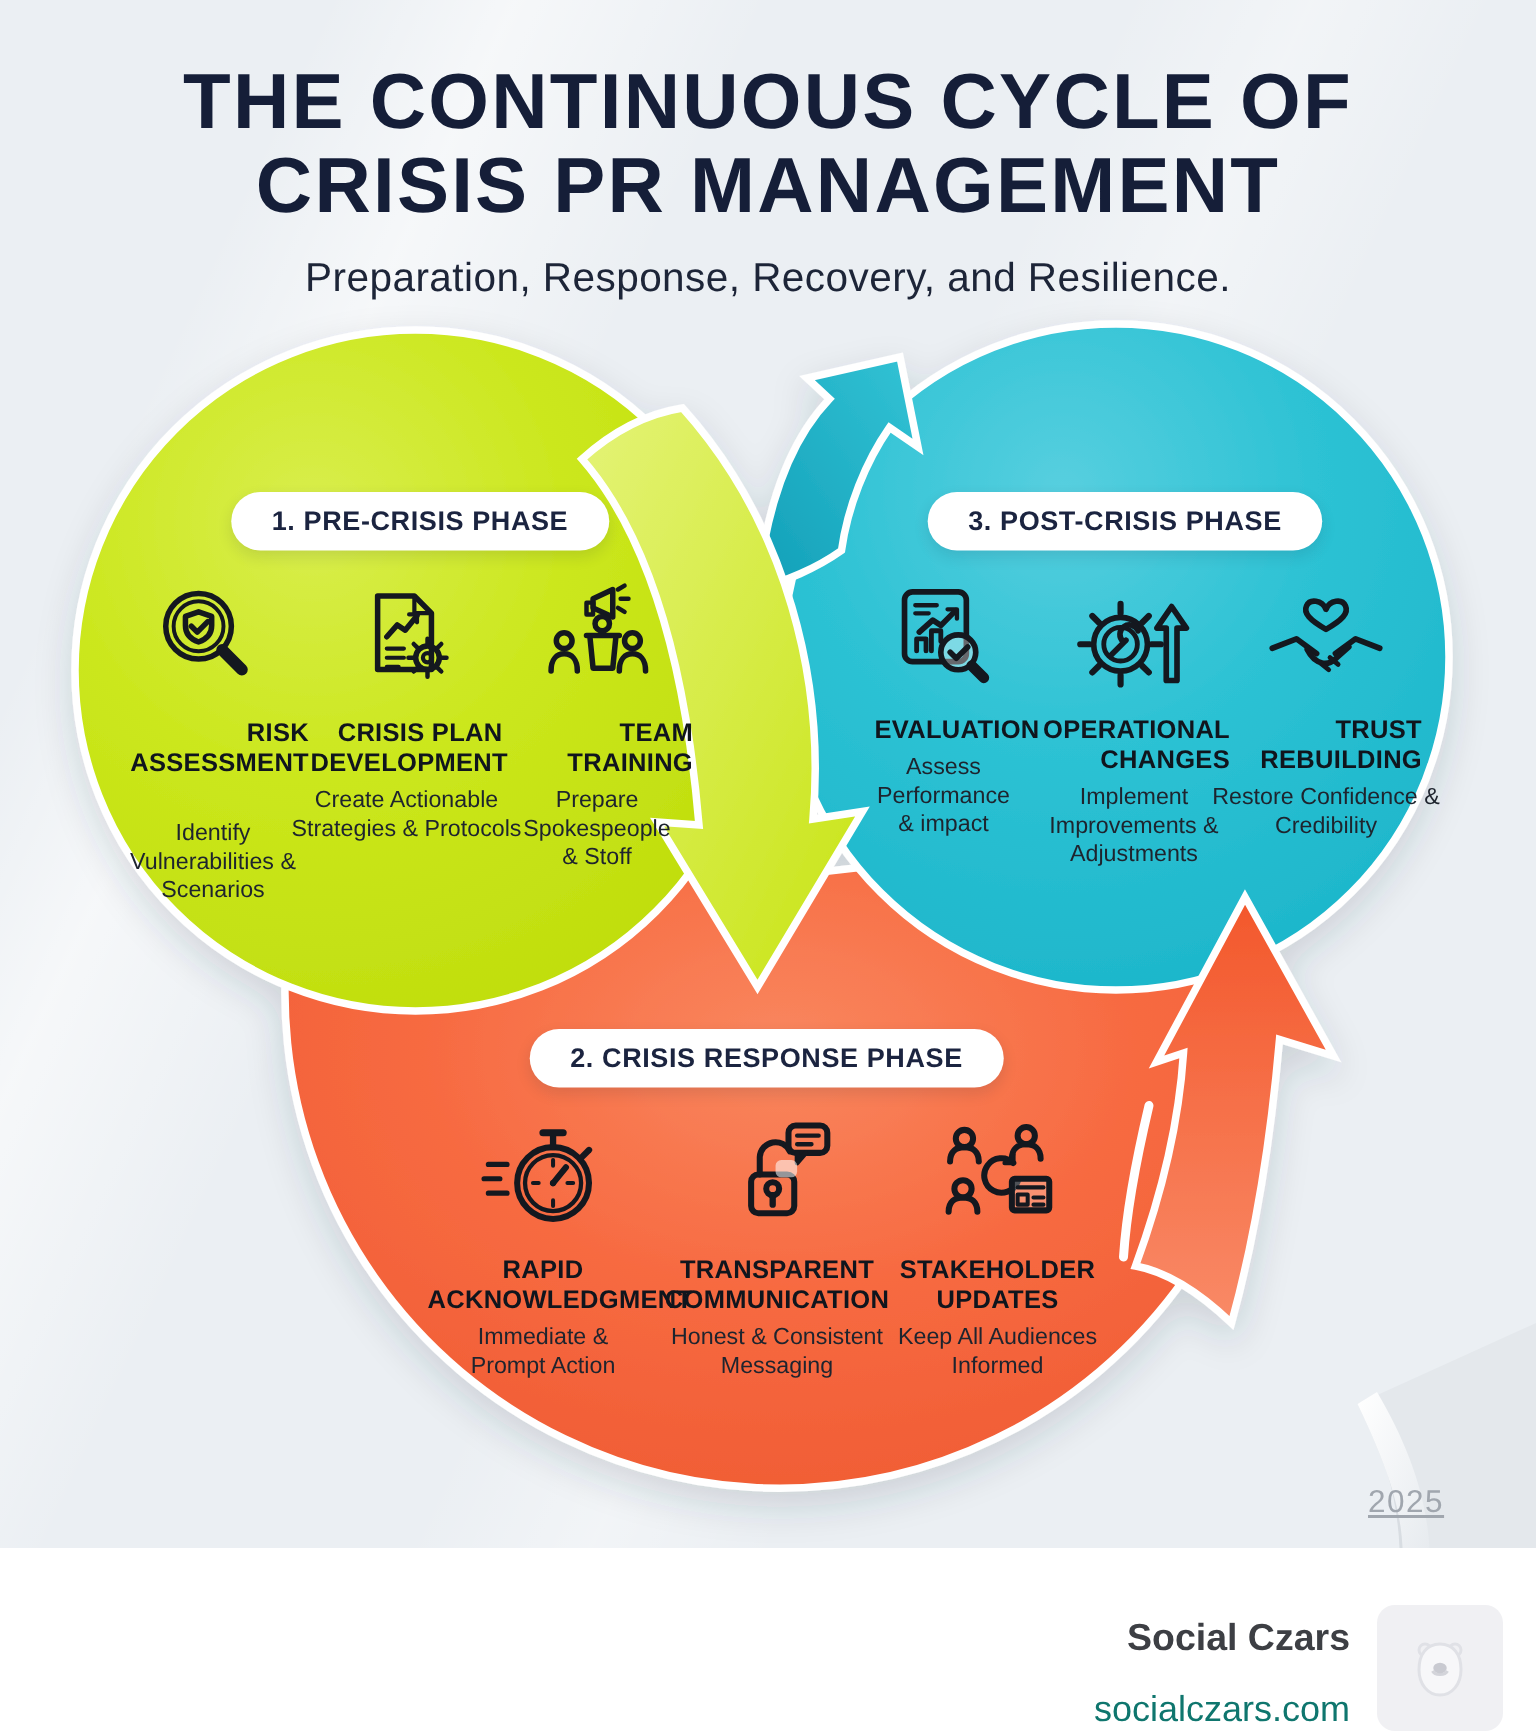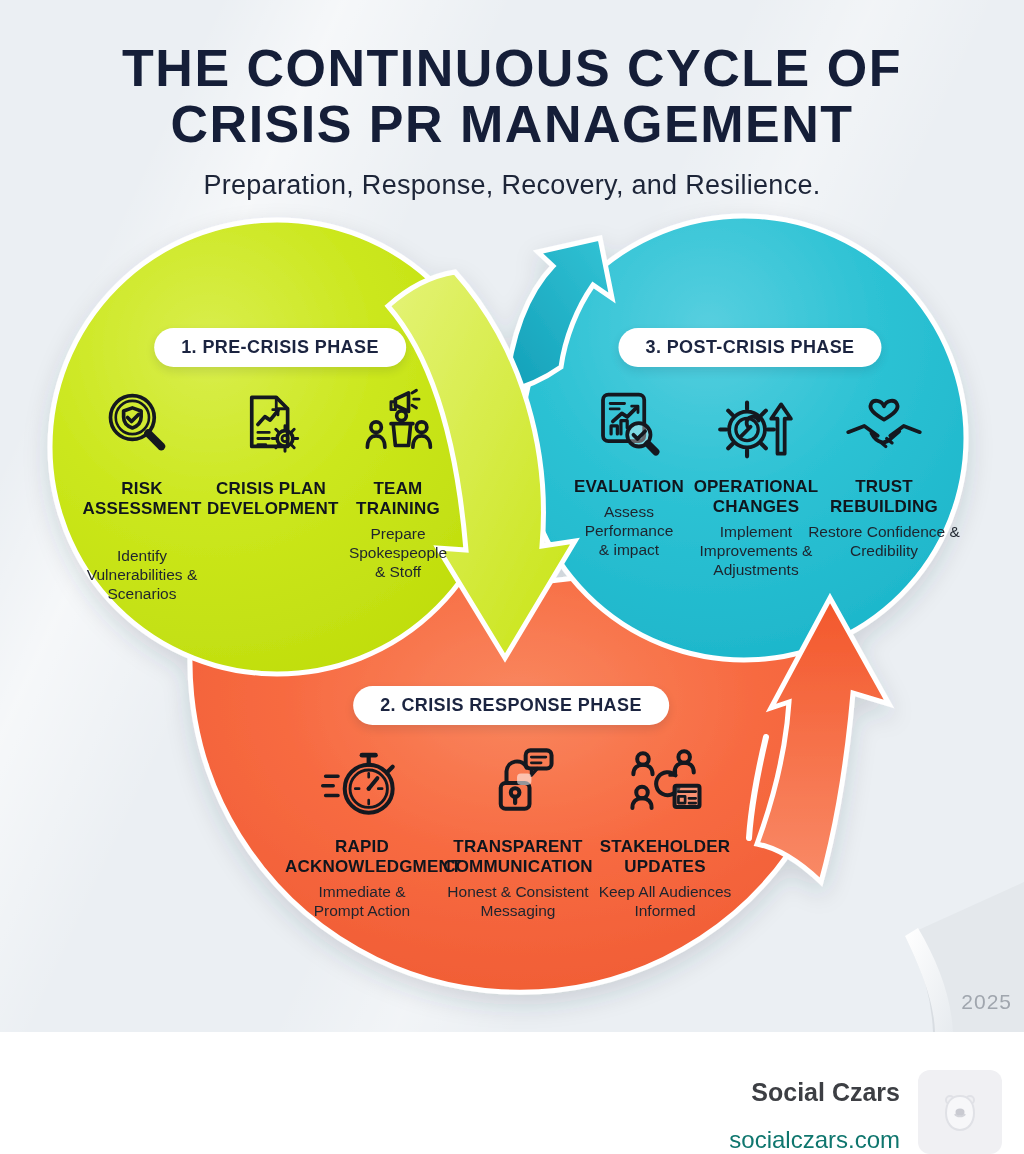--- a/index.html
+++ b/index.html
@@ -17,26 +17,26 @@
   .subtitle{margin-top:18px;font-size:27px;font-weight:500;color:#1d2538;letter-spacing:.3px;}
   .pill{
     position:absolute;transform:translateX(-50%);
     background:#ffffff;border-radius:999px;padding:9px 27px;white-space:nowrap;
     font-size:18px;font-weight:800;letter-spacing:.4px;color:#1b2440;
     box-shadow:0 4px 10px rgba(20,35,60,.12);
   }
   .item{position:absolute;text-align:center;}
   .item .ic-wrap{display:flex;justify-content:center;align-items:flex-end;height:88px;margin-bottom:9px;}
   .item-title{margin:0 auto;font-size:17px;font-weight:800;line-height:1.18;letter-spacing:.2px;color:#10151d;}
-  .p1 .item-title,.p3 .item-title{max-width:128px;}
+  .p1 .item-title,.p3 .item-title{max-width:128px;text-align:right;}
   .p2 .item-title{max-width:154px;}
   .item-desc{margin:6px auto 0;font-size:15.5px;font-weight:500;line-height:1.22;color:#1e242e;}
   .ln{stroke:#14181f;stroke-width:4.2;fill:none;stroke-linecap:round;stroke-linejoin:round;}
-  .year{position:absolute;top:990px;left:912px;width:100px;text-align:right;
-    font-size:21px;font-weight:500;color:#a0a6ae;letter-spacing:1px;}
+  .year{position:absolute;top:990px;left:912px;width:100px;
+    font-size:21px;font-weight:500;color:#a0a6ae;letter-spacing:1px;text-decoration:underline;}
   .footer{
     position:absolute;left:0;top:1032px;width:1024px;height:122px;background:#ffffff;
     display:flex;align-items:flex-end;justify-content:flex-end;gap:18px;
     padding-right:22px;box-sizing:border-box;
   }
   .brand-block{text-align:right;}
   .brand-name{font-size:25px;font-weight:700;color:#3d3f44;}
   .brand-site{font-size:24px;font-weight:400;color:#0f766e;margin-top:19px;}
   .logo-box{width:84px;height:84px;border-radius:12px;background:#f0f0f3;
     display:flex;align-items:center;justify-content:center;}
@@ -145,20 +145,21 @@
       <path d="M33 44 l8 -9 6 4 9 -11"></path>
             <path d="M50 27 h6 v6" stroke-width="3.2"></path>
       <path d="M33 53 h13 M33 60 h13 M33 67 h9" stroke-width="3.2"></path>
       <circle cx="64" cy="60" r="9"></circle>
             <circle cx="64" cy="60" r="3.5" stroke-width="3.2"></circle>
       <path d="M64 49.5 v-4 M64 70.5 v4 M53.5 60 h-4 M74.5 60 h4 M56.5 52.5 l-3 -3 M71.5 52.5 l3 -3 M56.5 67.5 l-3 3 M71.5 67.5 l3 3" stroke-width="3.4"></path>
     </g>
         </svg>
       </div>
     <div class="item-title">CRISIS PLAN DEVELOPMENT</div>
+    <div class="item-desc" style="max-width:160px;">Create Actionable Strategies &amp; Protocols</div>
   </div>
 
   <div class="item p1" style="left:318px;top:382px;width:160px;">
     <div class="ic-wrap">
         <svg width="84" height="84" viewBox="0 0 96 96">
           <g class="ln">
       <path d="M40 18 h5 v9 h-5 z" stroke-width="3.4"></path>
       <path d="M45 15 l15 -7 v21 l-15 -7 z"></path>
       <path d="M64 8 l5 -3 M66 15 h6 M64 22 l5 3" stroke-width="3.4"></path>
       <circle cx="52" cy="34" r="5.5"></circle>

